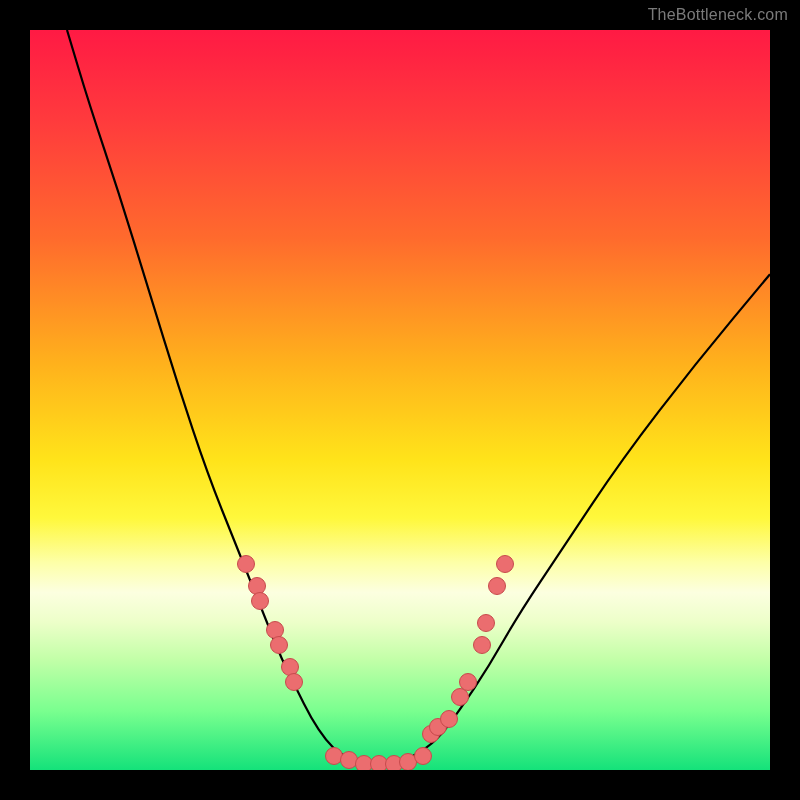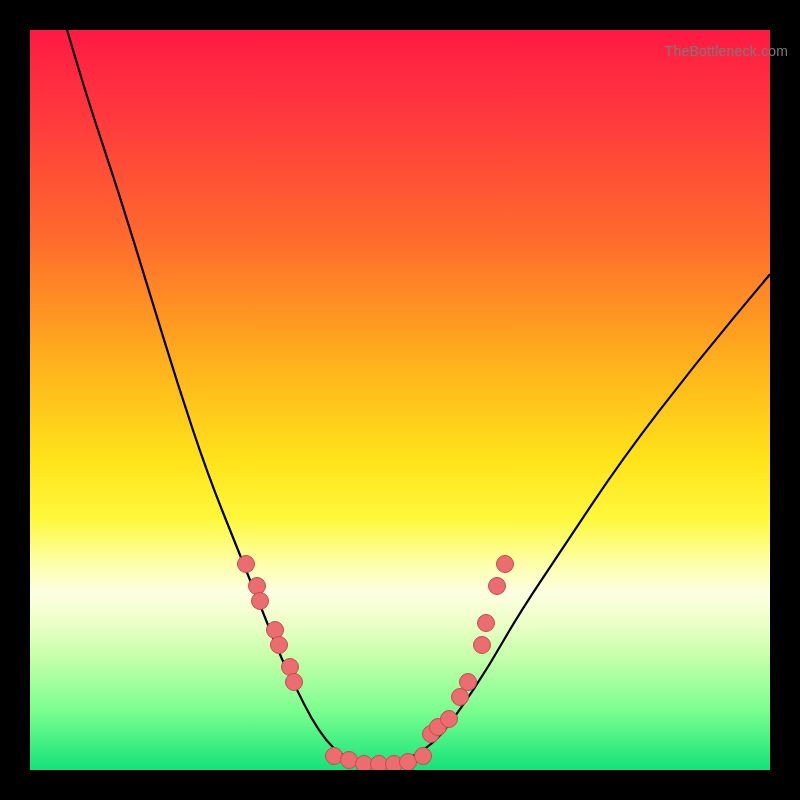--- a/index.html
+++ b/index.html
@@ -15,25 +15,24 @@
     position: relative;
     width: 800px;
     height: 800px;
     background: #000;
   }
   .watermark {
     position: absolute;
     top: 6px;
     right: 12px;
     color: #7a7a7a;
-    font-size: 14px;
+    font-size: 16px;
     font-weight: 400;
     letter-spacing: 0.2px;
     z-index: 30;
-    margin-top: 37px;
   }
   .plot {
     position: absolute;
     left: 30px;
     top: 30px;
     width: 740px;
     height: 740px;
     overflow: hidden;
   }
   .bg-gradient {

